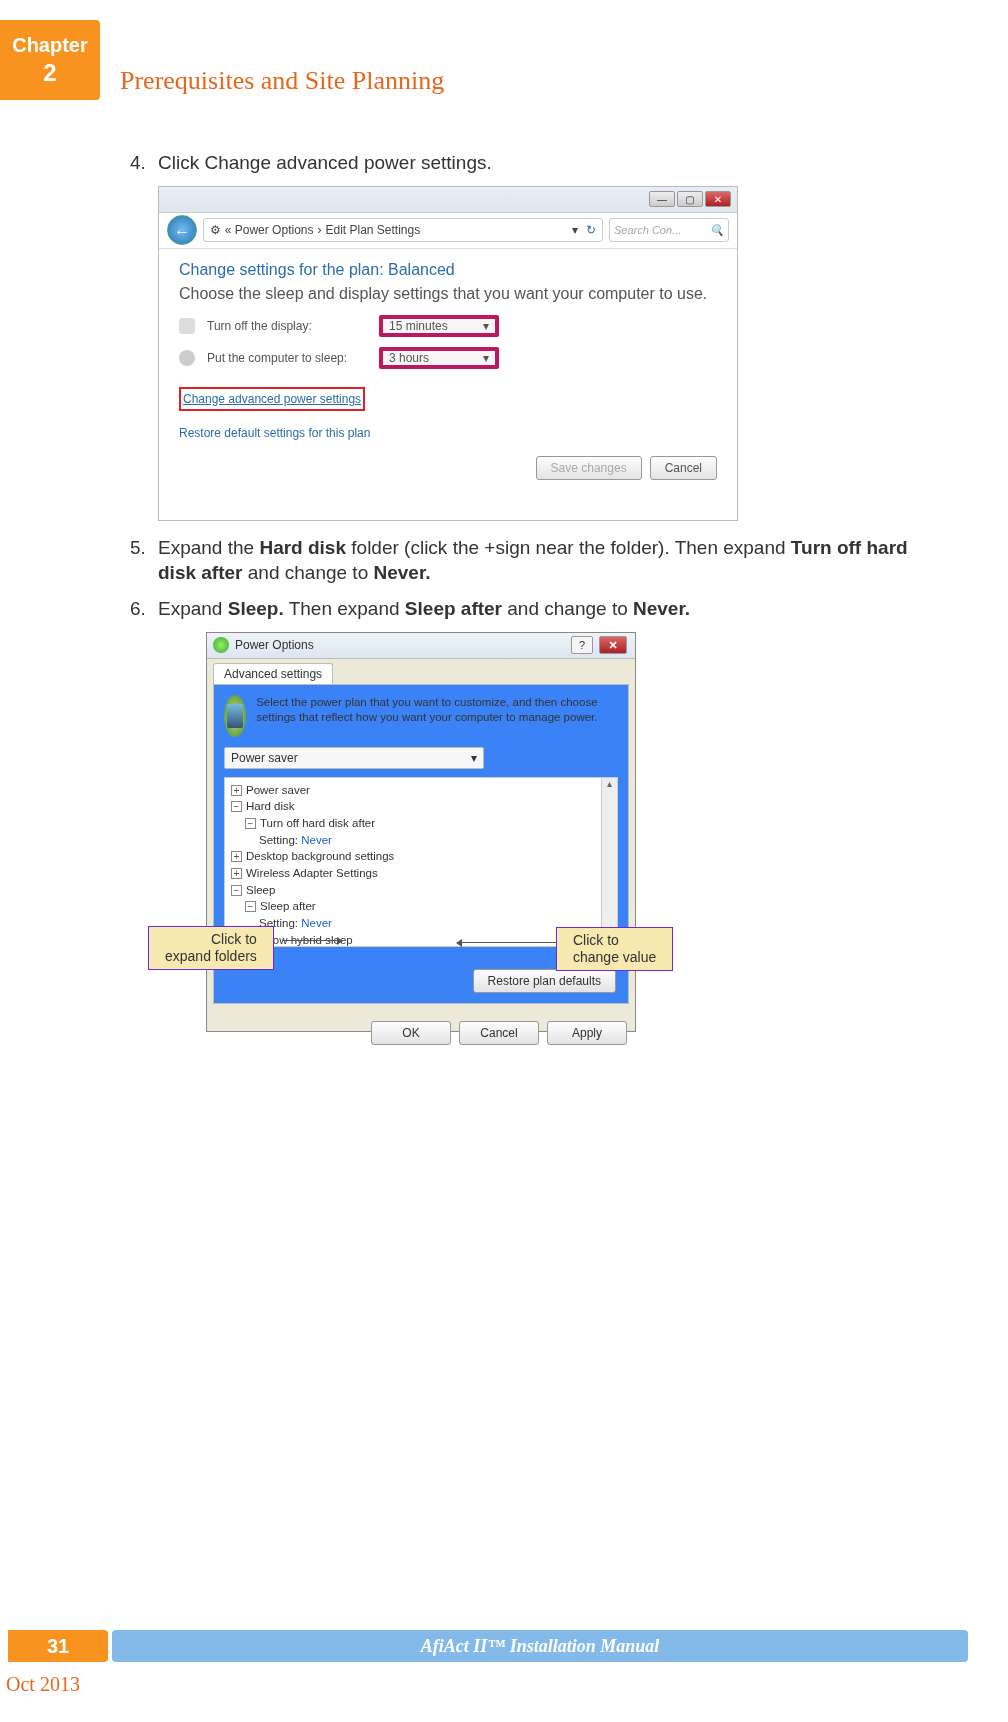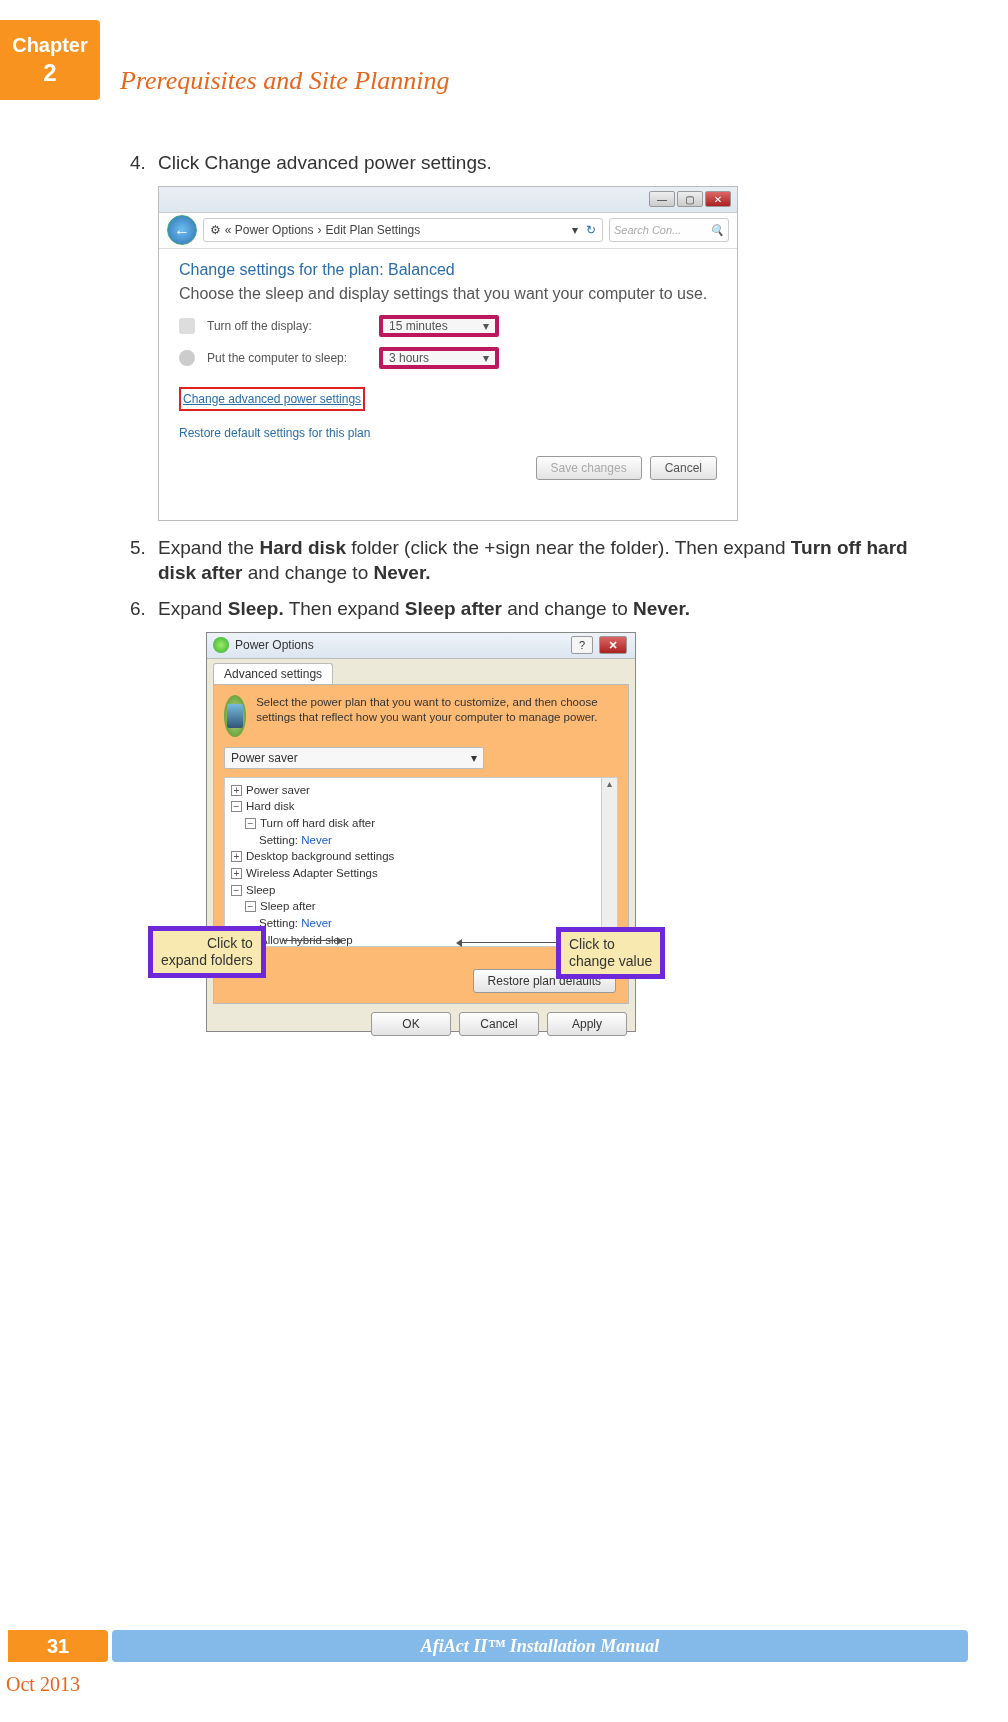--- a/index.html
+++ b/index.html
@@ -25,21 +25,20 @@
     flex-direction: column;
     justify-content: center;
     font-size: 20px;
   }
   .chapter-tab .num { font-size: 24px; margin-top: 2px; }
   .section-title {
     position: absolute;
     top: 66px; left: 120px;
     color: #e8661b;
     font-size: 26px;
-    font-style: italic;
     font-family: Georgia, serif;
   }
   
   .content {
     position: absolute;
     top: 150px; left: 130px; right: 80px;
   }
   .step {
     font-size: 19px;
     line-height: 1.35;
@@ -103,21 +102,21 @@
   }
   .shot2 .titlebar2 {
     height: 26px; background: linear-gradient(#eef3f8,#dce6f1); border-bottom:1px solid #bbb;
     display:flex; align-items:center; padding:0 6px; gap:6px; position:relative;
   }
   .shot2 .titlebar2 .ic { width:16px; height:16px; background:radial-gradient(#9e6,#3a3); border-radius:50%; }
   .shot2 .titlebar2 .hq { position:absolute; right:42px; width:22px; height:18px; border:1px solid #999; border-radius:2px; display:flex; align-items:center; justify-content:center; background:#f5f5f5; font-size:11px; }
   .shot2 .titlebar2 .hx { position:absolute; right:8px; width:28px; height:18px; border:1px solid #999; border-radius:2px; background:linear-gradient(#d66,#a22); color:#fff; display:flex; align-items:center; justify-content:center; font-size:11px; font-weight:bold; }
   .shot2 .tabrow { padding:4px 6px 0; }
   .shot2 .tab { display:inline-block; background:#fff; border:1px solid #bbb; border-bottom:none; padding:3px 10px; border-radius:3px 3px 0 0; font-size:12px;}
-  .shot2 .panel { background:#fdba74; border:1px solid #bbb; margin:0 6px 4px; height:320px; padding:10px; position:relative;}
+  .shot2 .panel { background:#3b82f6; border:1px solid #bbb; margin:0 6px 13px; height:320px; padding:10px; position:relative;}
   .shot2 .intro { display:flex; gap:10px; }
   .shot2 .intro .bat { width:42px; height:42px; background:radial-gradient(#bde08a,#4c8a1e); border-radius:50%; display:flex; align-items:center; justify-content:center; }
   .shot2 .intro .bat::after{ content:""; width:16px; height:24px; background:linear-gradient(#7bd,#357); border-radius:2px; }
   .shot2 .intro p { font-size:11.5px; line-height:1.3; }
   .shot2 .plan-dd { margin-top:10px; height:22px; border:1px solid #bbb; width: 260px; display:flex; align-items:center; justify-content:space-between; padding:0 6px; border-radius:2px; background:#f7f7f7;}
   .shot2 .tree { margin-top:8px; border:1px solid #ccc; height:170px; padding:4px 6px; overflow:hidden; position:relative; background:#fff;}
   .shot2 .tree .scroll { position:absolute; right:0; top:0; bottom:0; width:16px; background:#eee; border-left:1px solid #ccc;}
   .shot2 .tree .scroll::before{content:"▴"; display:block; text-align:center; font-size:10px; color:#666;}
   .shot2 .tree .scroll::after{content:"▾"; position:absolute; bottom:0; width:100%; text-align:center; font-size:10px; color:#666;}
   .shot2 .node { font-size:11.5px; line-height:1.45; white-space:nowrap;}
@@ -126,22 +125,22 @@
   .shot2 .ind2 { padding-left:28px;}
   .shot2 .val { color:#1a5fcc;}
   .shot2 .restore { position:absolute; right:12px; bottom:10px; height:24px; padding:0 14px; border:1px solid #999; background:linear-gradient(#fefefe,#e3e3e3); border-radius:3px; font-size:12px; display:flex; align-items:center;}
   .shot2 .btnrow { display:flex; justify-content:flex-end; gap:8px; padding:4px 8px 8px;}
   .shot2 .btnrow .btn { height:24px; width:80px; border:1px solid #999; border-radius:3px; background:linear-gradient(#fefefe,#e3e3e3); font-size:12px; display:flex; align-items:center; justify-content:center;}
 
   
   .callout {
     position: absolute;
     background: #f7e9b0;
-    border: 5px solid #6d28d9;
-    padding: 4px 8px;
+    border: 1px solid #6d28d9;
+    padding: 4px 16px;
     font-size: 14px;
     color: #333;
     line-height:1.2;
     z-index: 5;
   }
   .callout1 { left: 18px; top: 776px; text-align:right;}
   .callout2 { left: 426px; top: 777px; }
   .pointer-line { position:absolute; background:#555; height:1px; z-index:4; }
   .pointer-line.p1 { left: 152px; top: 790px; width: 55px; }
   .pointer-line.p2 { left: 332px; top: 792px; width: 95px; }

